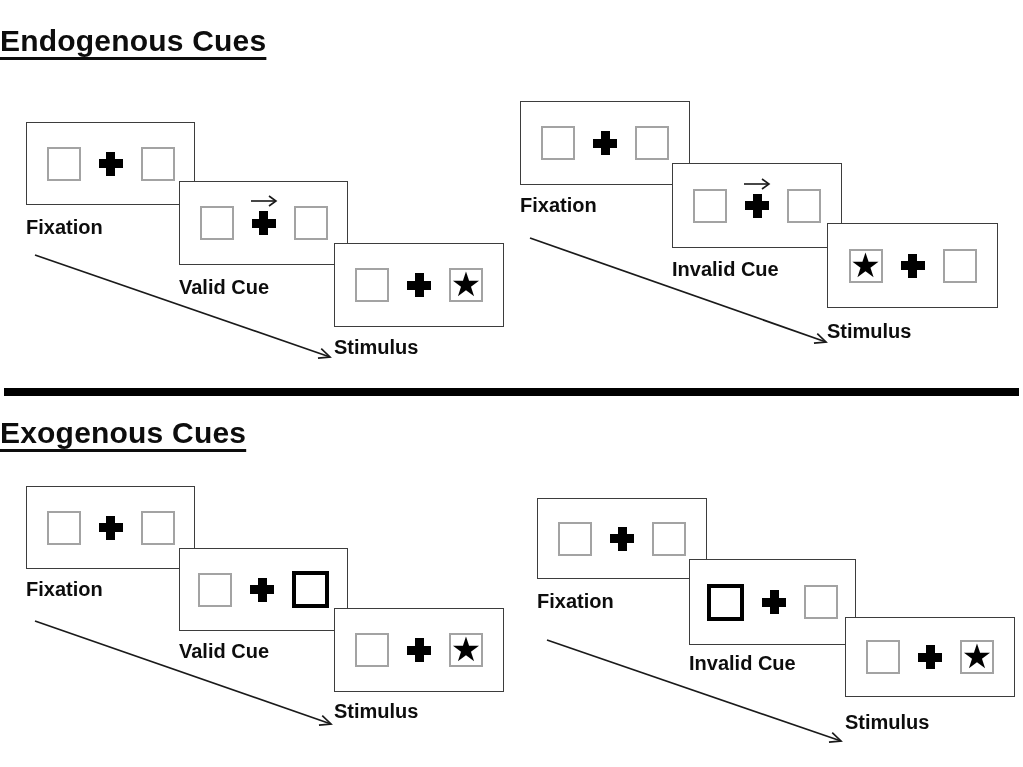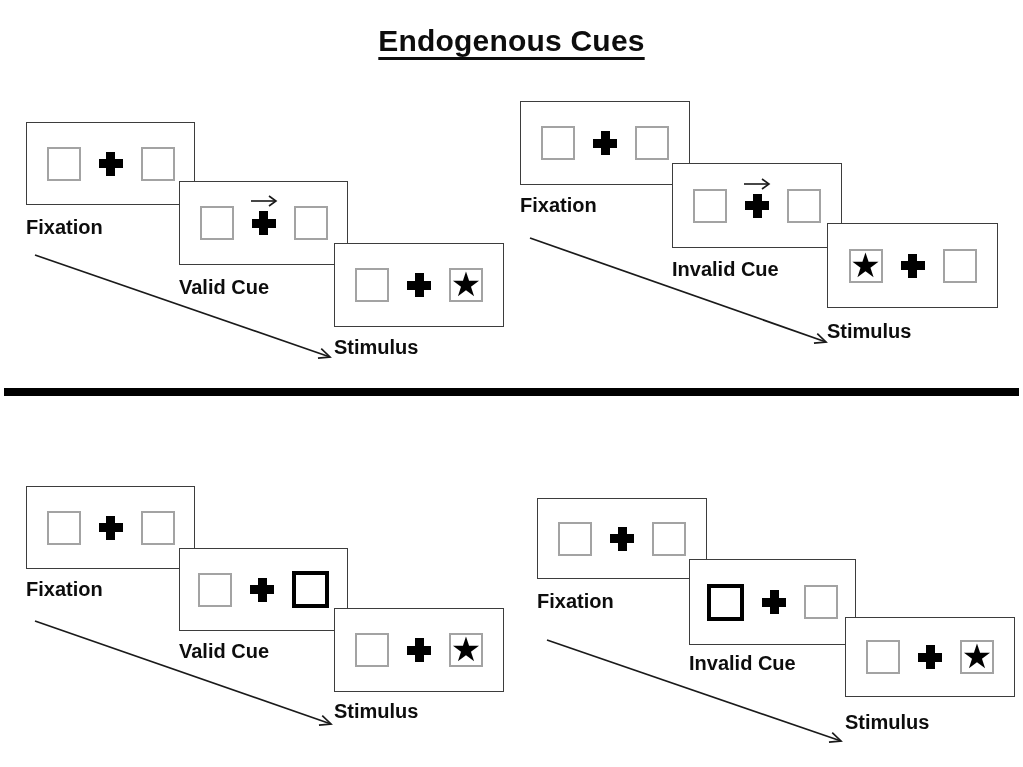--- a/index.html
+++ b/index.html
@@ -1,21 +1,21 @@
 <!DOCTYPE html>
 <html style="--ink: #000000; --panel-border: #3d3d3d; --box-border: #a3a3a3;"><head>
 <meta charset="utf-8">
 <style>
   html,body{margin:0;padding:0;background:#fff;}
   .canvas{
     position:relative;width:1023px;height:767px;background:#ffffff;
     font-family:"Liberation Sans", sans-serif;color:#0d0d0d;overflow:hidden;
   }
   .section-title{
-    position:absolute;left:0;width:1023px;text-align:center;
+    position:absolute;left:0;width:1023px;text-align:left;
     font-size:30px;font-weight:bold;letter-spacing:.2px;
     text-decoration:underline;text-decoration-thickness:3px;text-underline-offset:6px;
   }
   #title-endogenous{top:24px;}
   #title-exogenous{top:416px;}
   .divider{
     position:absolute;left:4px;right:4px;top:388px;height:8px;
     background:var(--ink,#000);
   }
   .panel{
@@ -136,20 +136,21 @@
       </div>
     <div class="cross-stack">
         <span class="plus"></span>
       </div>
     <div class="box plain"></div>
   </div>
   <div class="screen-label" id="l-tr-3">Stimulus</div>
 
   <div class="divider"></div>
 
+  <div class="section-title" id="title-exogenous">Exogenous Cues</div>
 
   <div class="panel" id="p-bl-1">
     <div class="box plain"></div>
     <div class="cross-stack">
         <span class="plus"></span>
       </div>
     <div class="box plain"></div>
   </div>
   <div class="screen-label" id="l-bl-1">Fixation</div>
 

